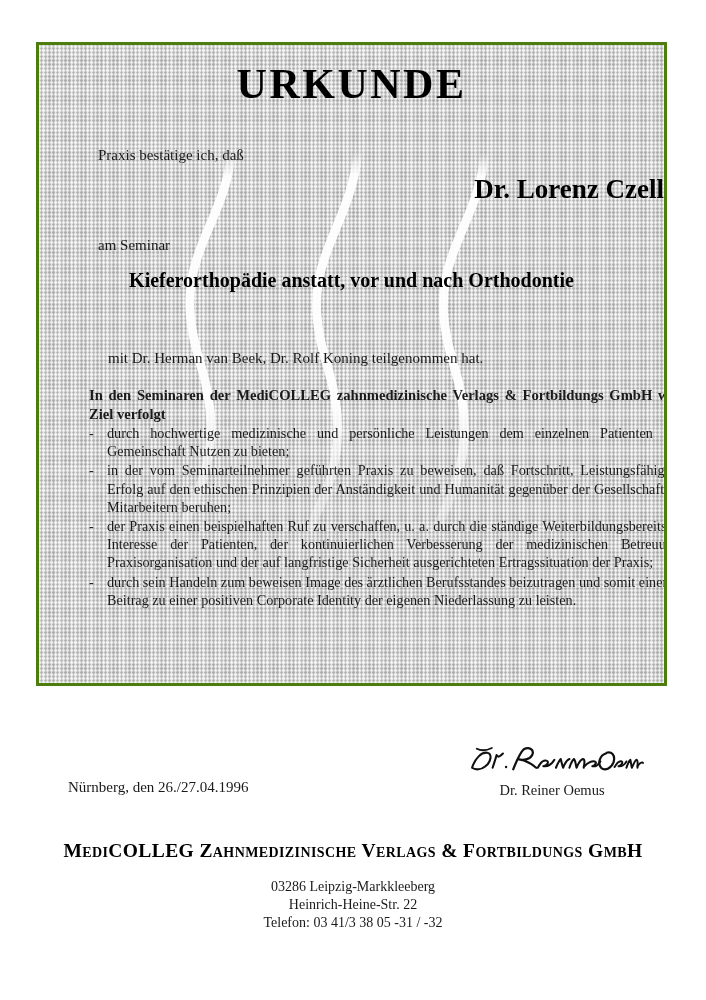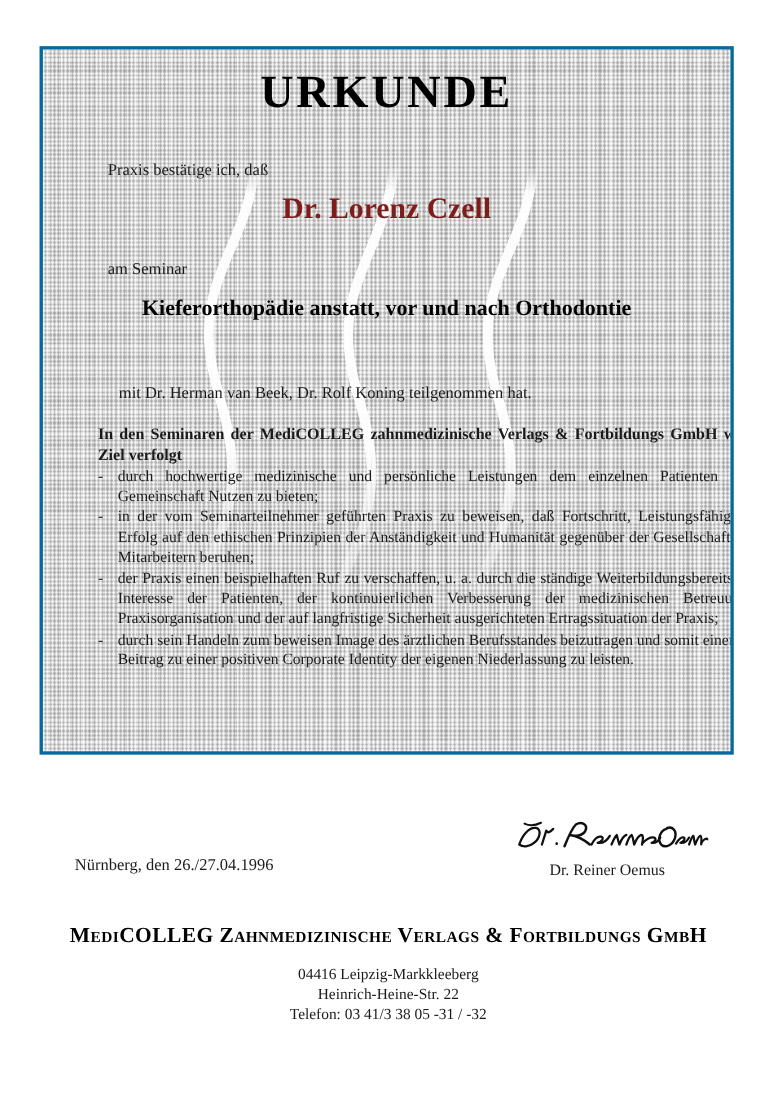--- a/index.html
+++ b/index.html
@@ -16,21 +16,21 @@
     overflow: hidden;
   }
 
   
   #certificate-frame {
     position: absolute;
     left: 36px;
     top: 42px;
     width: 631px;
     height: 644px;
-    border: 3px solid #0369a1;
+    border: 3px solid #4d7c0f;
     box-sizing: border-box;
     overflow: hidden;
     background-color: #c9c9c9;
   }
 
   
   #paper-texture {
     position: absolute;
     inset: 0;
     background-color: #cacaca;
@@ -80,24 +80,24 @@
   }
 
   #confirm-line {
     left: 59px; top: 102px;
     font-size: 15px;
     color: #1a1a1a;
   }
 
   #recipient-name {
     left: 0; right: 0; top: 129px;
-    text-align: center;
+    text-align: right;
     font-size: 27px;
     font-weight: bold;
-    color: #7f1d1d;
+    color: #000000;
   }
 
   #seminar-label {
     left: 59px; top: 192px;
     font-size: 15px;
     color: #1a1a1a;
   }
 
   #seminar-title {
     left: 0; right: 0; top: 224px;
@@ -281,16 +281,16 @@
                C 224 21, 223 26, 223 30" stroke-width="2.5"></path>
       <path d="M 223 28 C 226 24, 229 22, 230 24" stroke-width="2.4"></path>
     </g>
   </svg>
   <div id="signer-name">Dr. Reiner Oemus</div>
 </div>
 
 <div class="abs" id="company-line">MediCOLLEG Zahnmedizinische Verlags &amp; Fortbildungs GmbH</div>
 
 <div class="abs" id="address-block">
-  <div>04416 Leipzig-Markkleeberg</div>
+  <div>03286 Leipzig-Markkleeberg</div>
   <div>Heinrich-Heine-Str. 22</div>
   <div>Telefon: 03 41/3 38 05 -31 / -32</div>
 </div>
 
 </body></html>

